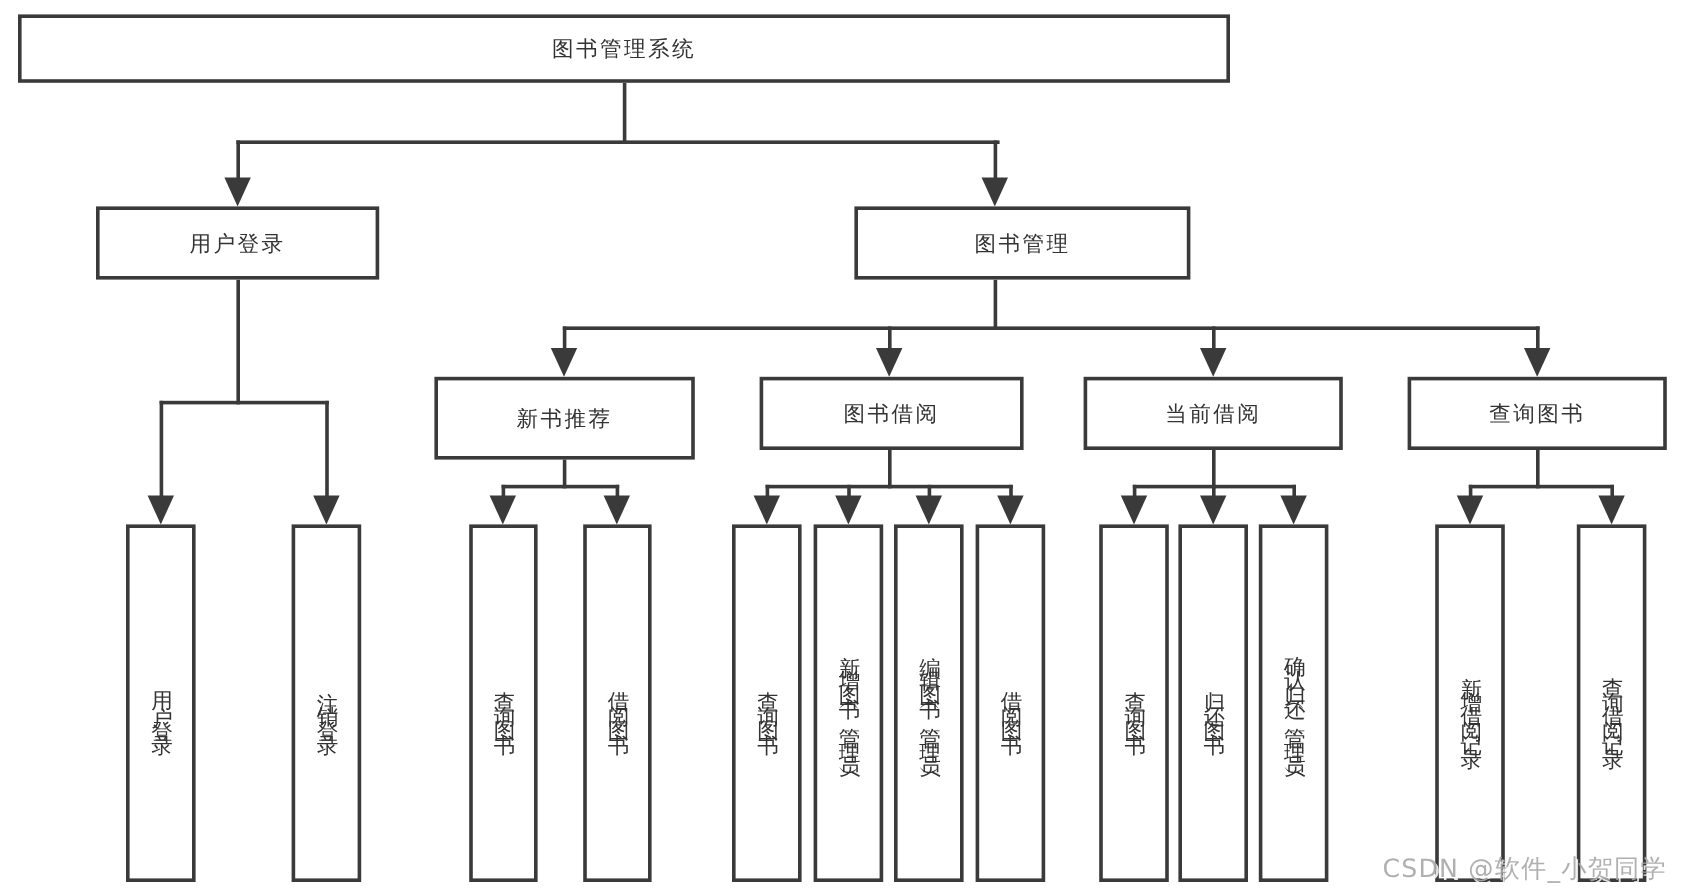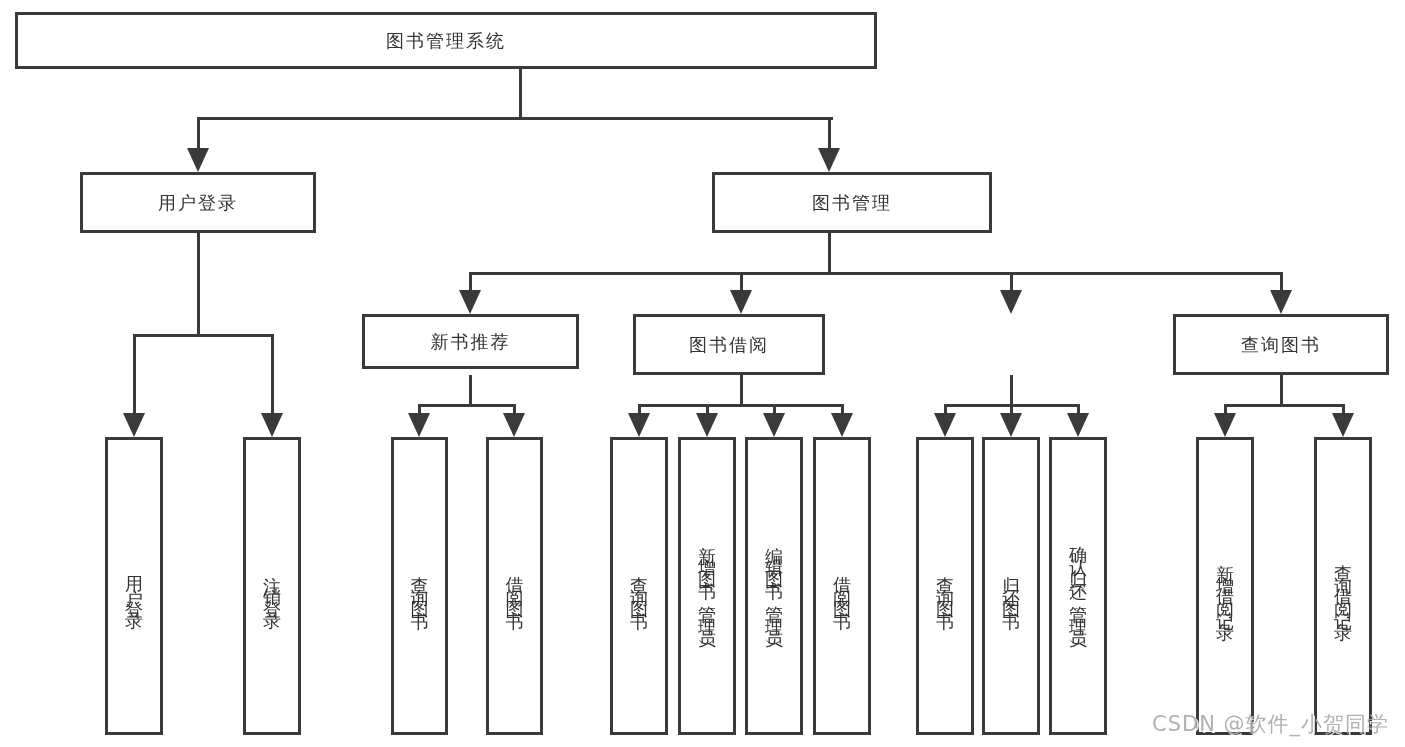--- a/index.html
+++ b/index.html
@@ -124,36 +124,39 @@
   <div class="ah" style="left:1000px;top:413px"></div>
   <div class="ah" style="left:1067px;top:413px"></div>
 
   <div class="ln" style="left:1280px;top:375px;width:3px;height:32px"></div>
   <div class="ln" style="left:1224px;top:404px;width:121px;height:3px"></div>
   <div class="ln" style="left:1224px;top:404px;width:3px;height:11px"></div>
   <div class="ln" style="left:1342px;top:404px;width:3px;height:11px"></div>
   <div class="ah" style="left:1214px;top:413px"></div>
   <div class="ah" style="left:1332px;top:413px"></div>
 
-  <div class="bx" style="left:15px;top:12px;width:862px;height:57px">
+  <div class="bx" style="left:15px;top:12px;width:1010px;height:57px">
     <span>图书管理系统</span>
   </div>
 
   <div class="bx" style="left:80px;top:172px;width:236px;height:61px">
     <span>用户登录</span>
   </div>
   <div class="bx" style="left:712px;top:172px;width:280px;height:61px">
     <span>图书管理</span>
   </div>
 
-  <div class="bx" style="left:362px;top:314px;width:217px;height:55px">
+  <div class="bx" style="left:362px;top:314px;width:217px;height:69px">
     <span>新书推荐</span>
   </div>
-  <div class="bx" style="left:633px;top:314px;width:192px;height:61px">
+  <div class="bx" style="left:633px;top:314px;width:220px;height:61px">
     <span>图书借阅</span>
+  </div>
+  <div class="bx" style="left:903px;top:314px;width:216px;height:61px">
+    <span>当前借阅</span>
   </div>
   <div class="bx" style="left:1173px;top:314px;width:216px;height:61px">
     <span>查询图书</span>
   </div>
 
   <div class="vx" style="left:105px;top:437px;width:58px;height:298px">
     <span>用户登录</span>
   </div>
   <div class="vx" style="left:243px;top:437px;width:58px;height:298px">
     <span>注销登录</span>

